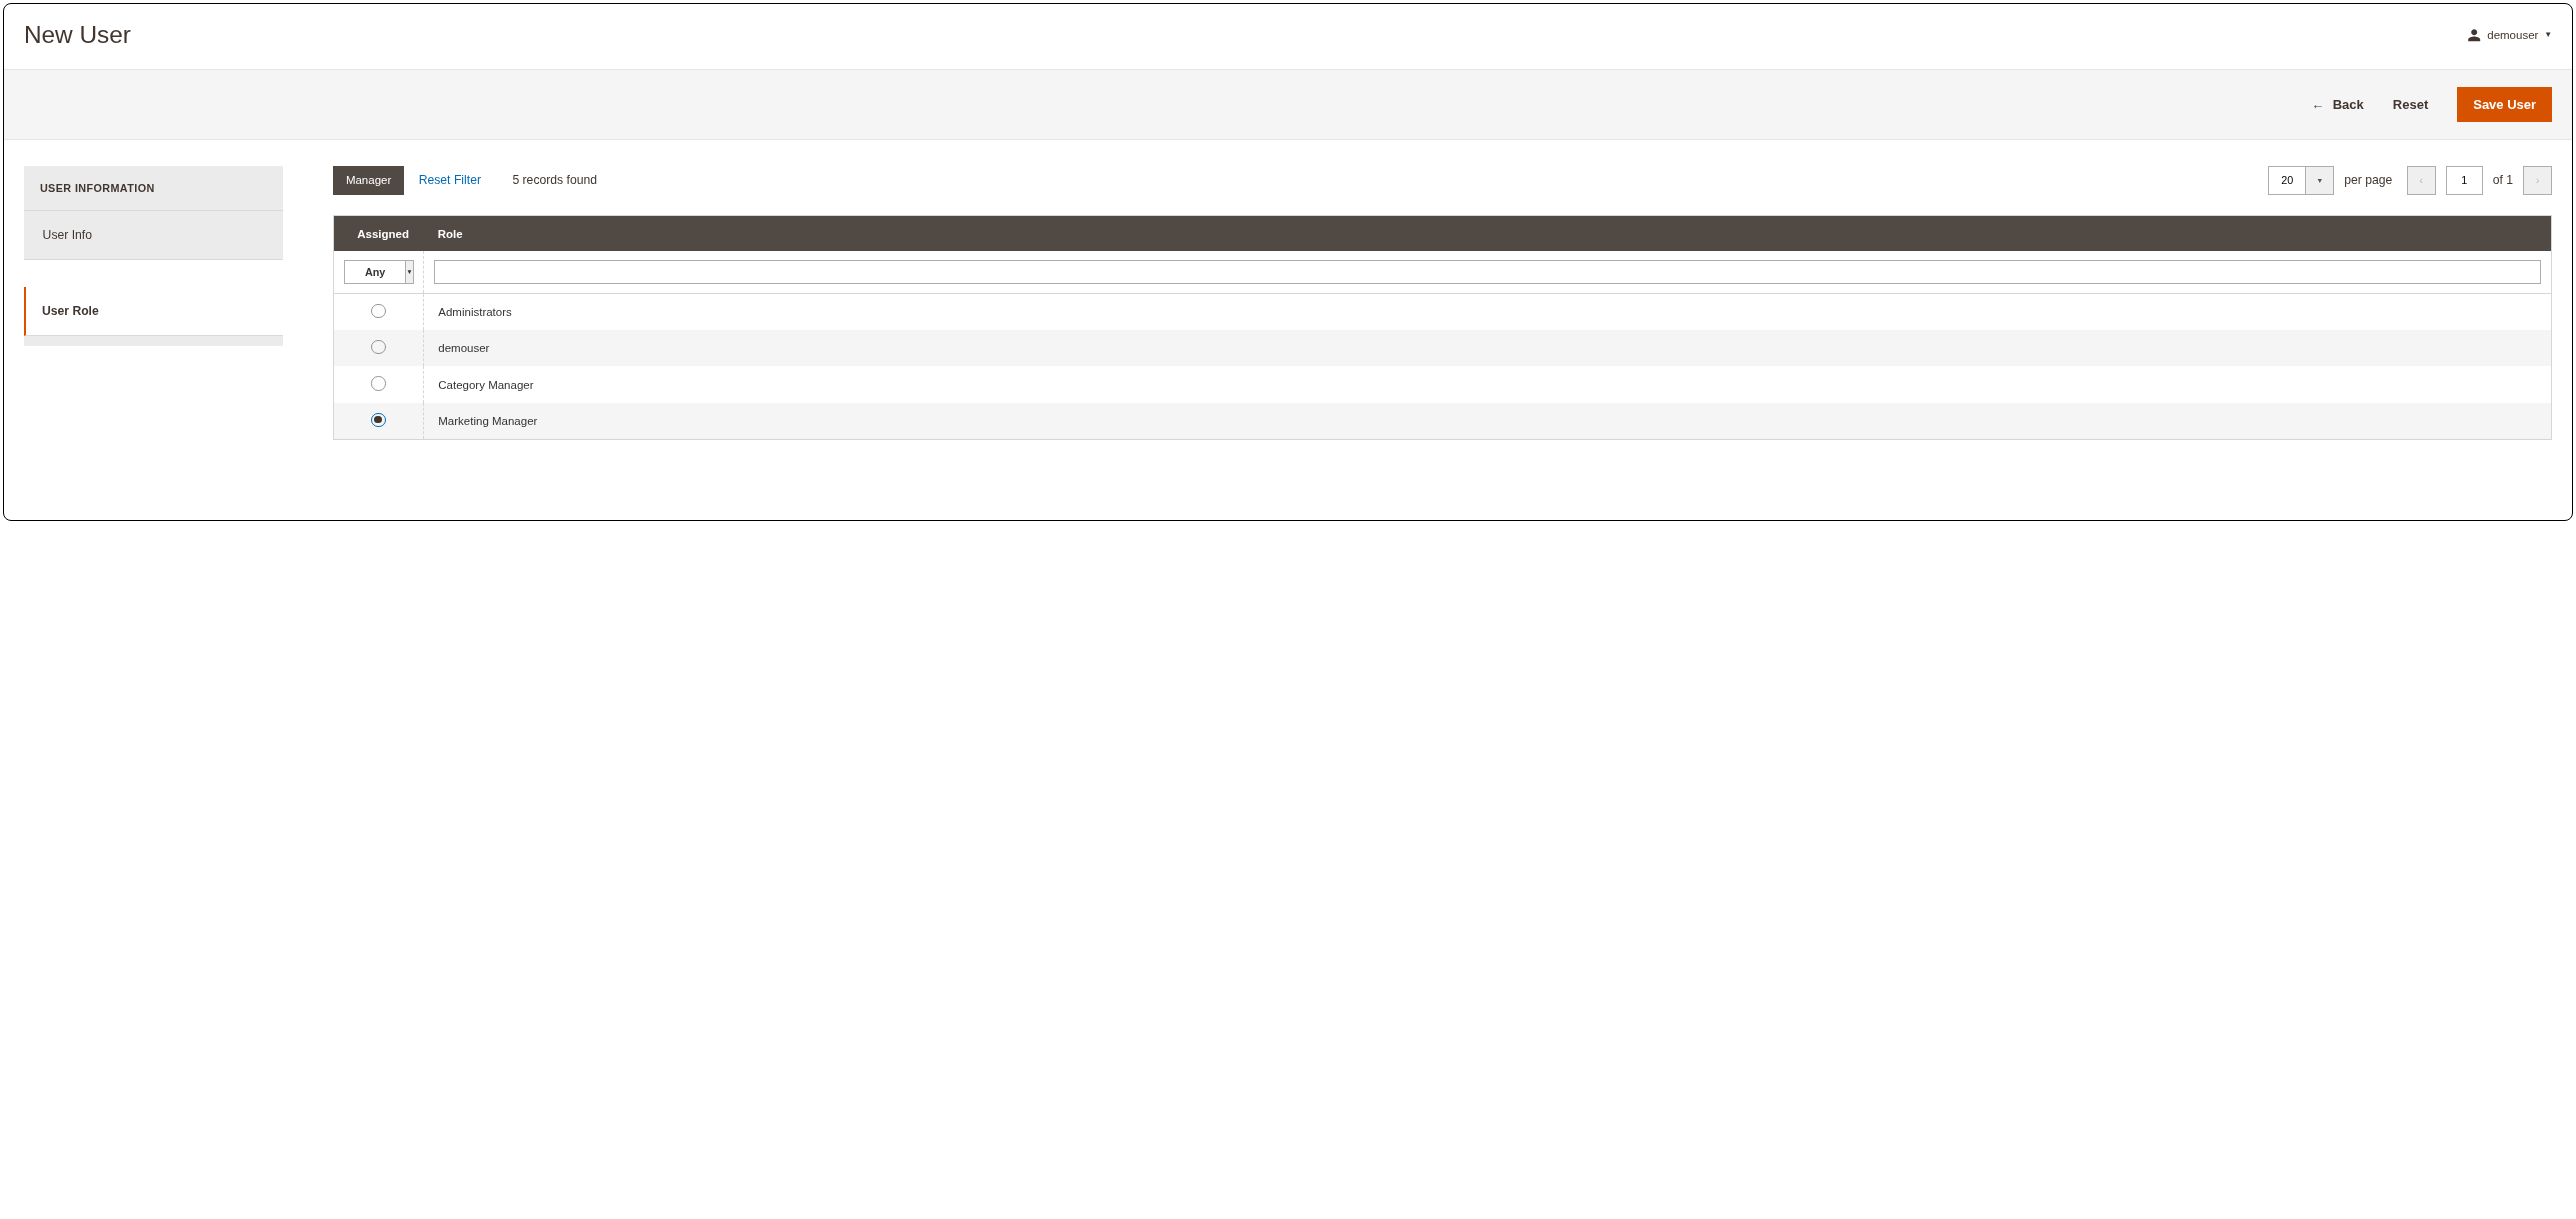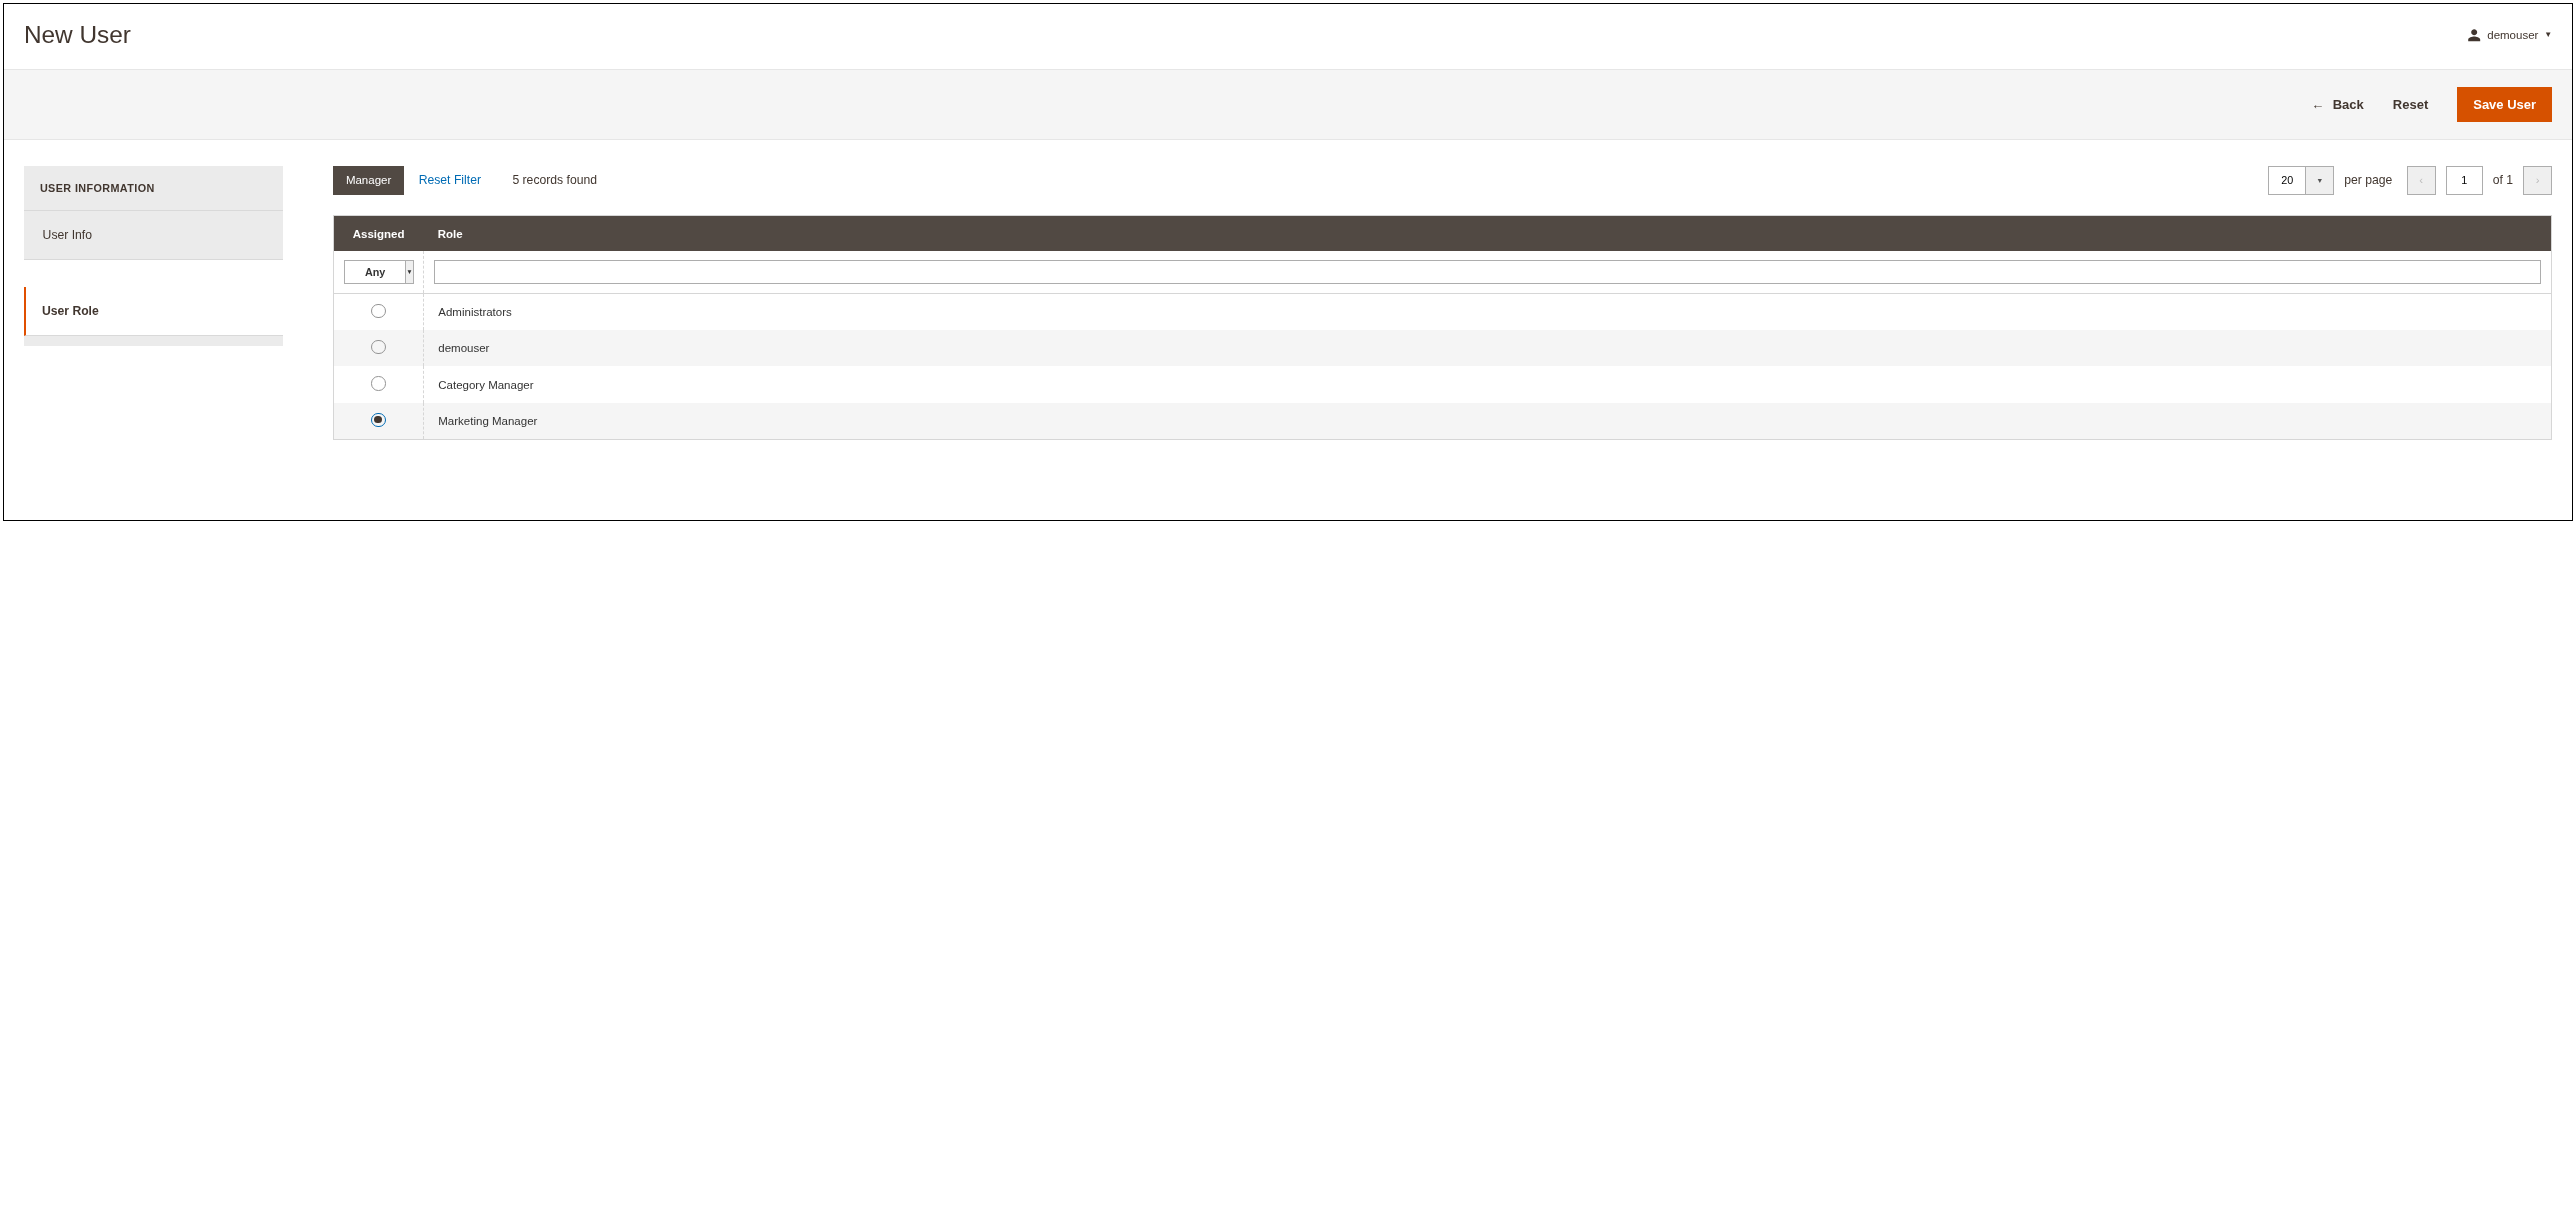--- a/index.html
+++ b/index.html
@@ -3,21 +3,21 @@
 <meta charset="utf-8">
 <style>
   * { box-sizing: border-box; margin: 0; padding: 0; }
   body {
     font-family: -apple-system, BlinkMacSystemFont, "Segoe UI", Helvetica, Arial, sans-serif;
     background: #fff;
     color: #333;
   }
   .window {
     border: 1.4px solid #000;
-    border-radius: 0;
+    border-radius: 8px;
     margin: 2.9px;
     overflow: hidden;
     min-height: 518px;
     padding-bottom: 5.8px;
   }
   .header {
     display: flex;
     justify-content: space-between;
     align-items: center;
     padding: 17px 20px 20px 20px;
@@ -185,21 +185,21 @@
     border: 0.7px solid #d6d6d6;
   }
   table.grid thead th {
     background: #514943;
     color: #fff;
     text-align: left;
     font-weight: 600;
     font-size: 11.5px;
     padding: 11.5px 14.4px;
   }
-  table.grid thead th:first-child { width: 88px; text-align: center; margin-left: 6px; }
+  table.grid thead th:first-child { width: 88px; text-align: right; margin-left: 6px; }
   table.grid tr.filter-row td {
     background: #f1f1f1;
     padding: 8.6px 10px;
     border-bottom: 0.7px solid #d6d6d6;
   }
   .filter-select-wrap {
     display: flex;
     align-items: stretch;
     width: 69px;
   }

